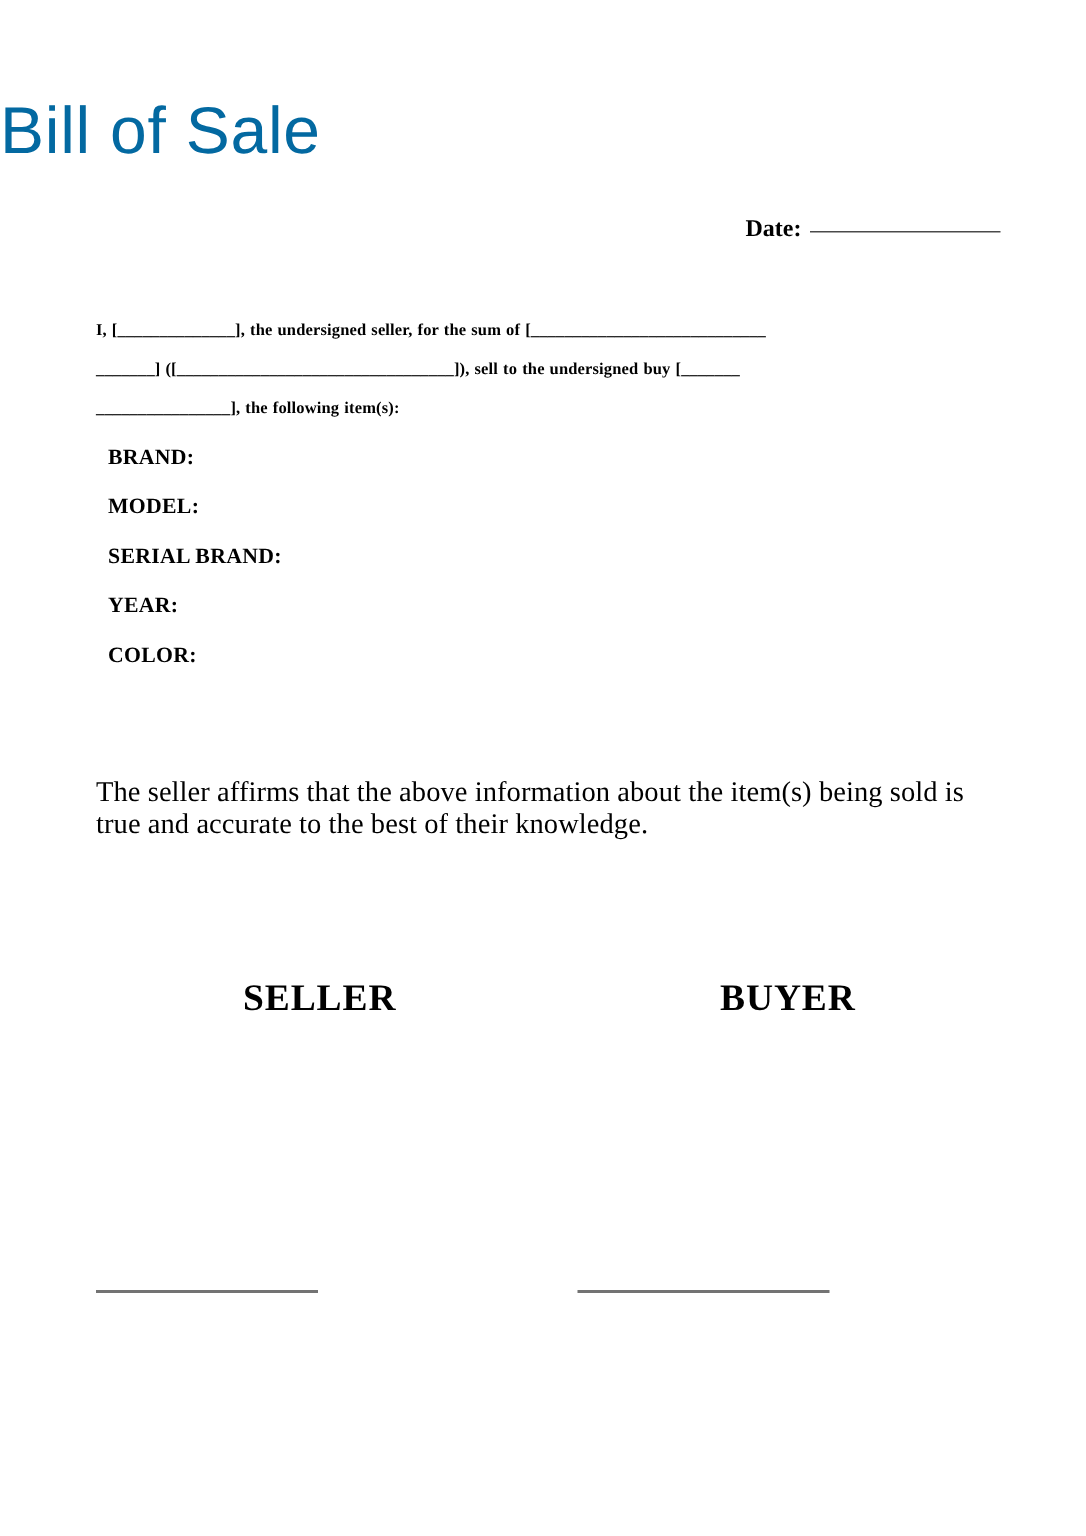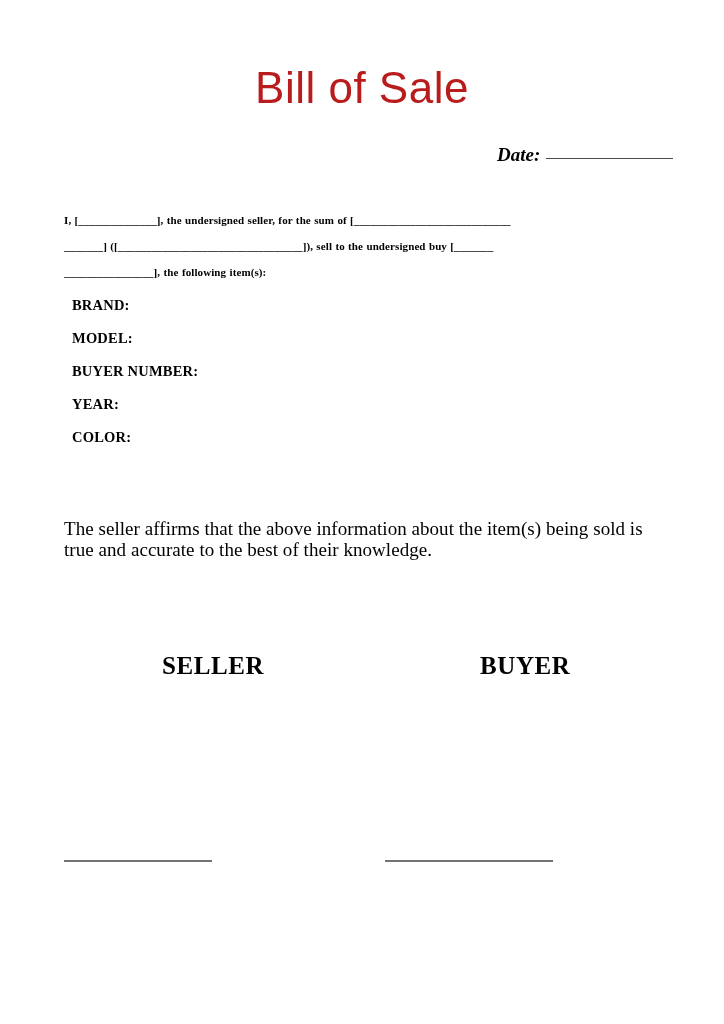--- a/index.html
+++ b/index.html
@@ -23,44 +23,42 @@
     height: 1024px;
     background: #ffffff;
   }
 
   
   .doc-title {
     position: absolute;
     left: 0;
     top: 62px;
     width: 724px;
-    text-align: center;
     font-family: "Liberation Sans", sans-serif;
     font-size: 44px;
     font-weight: 400;
     letter-spacing: 0.5px;
     line-height: 52px;
-    color: #b91c1c;
+    color: #0369a1;
   }
 
   
   .date-row {
     position: absolute;
     left: 497px;
     top: 144px;
     display: flex;
     align-items: baseline;
     font-size: 13.5px;
     font-weight: 700;
   }
   .date-label {
-    font-size: 19px;
+    font-size: 16px;
     font-weight: 700;
     white-space: nowrap;
-    font-style: italic;
   }
   .date-rule {
     display: inline-block;
     width: 127px;
     border-bottom: 1.6px solid #4a4a4a;
     margin-left: 6px;
     position: relative;
     top: -2px;
   }
 
@@ -181,21 +179,21 @@
       <span class="field-label">BRAND:</span>
       <span class="field-rule"></span>
     </div>
 
     <div class="field-row model">
       <span class="field-label">MODEL:</span>
       <span class="field-rule"></span>
     </div>
 
     <div class="field-row serial">
-      <span class="field-label">BUYER NUMBER:</span>
+      <span class="field-label">SERIAL BRAND:</span>
       <span class="field-rule"></span>
     </div>
 
     <div class="field-row year">
       <span class="field-label">YEAR:</span>
       <span class="field-rule"></span>
     </div>
 
     <div class="field-row color">
       <span class="field-label">COLOR:</span>

